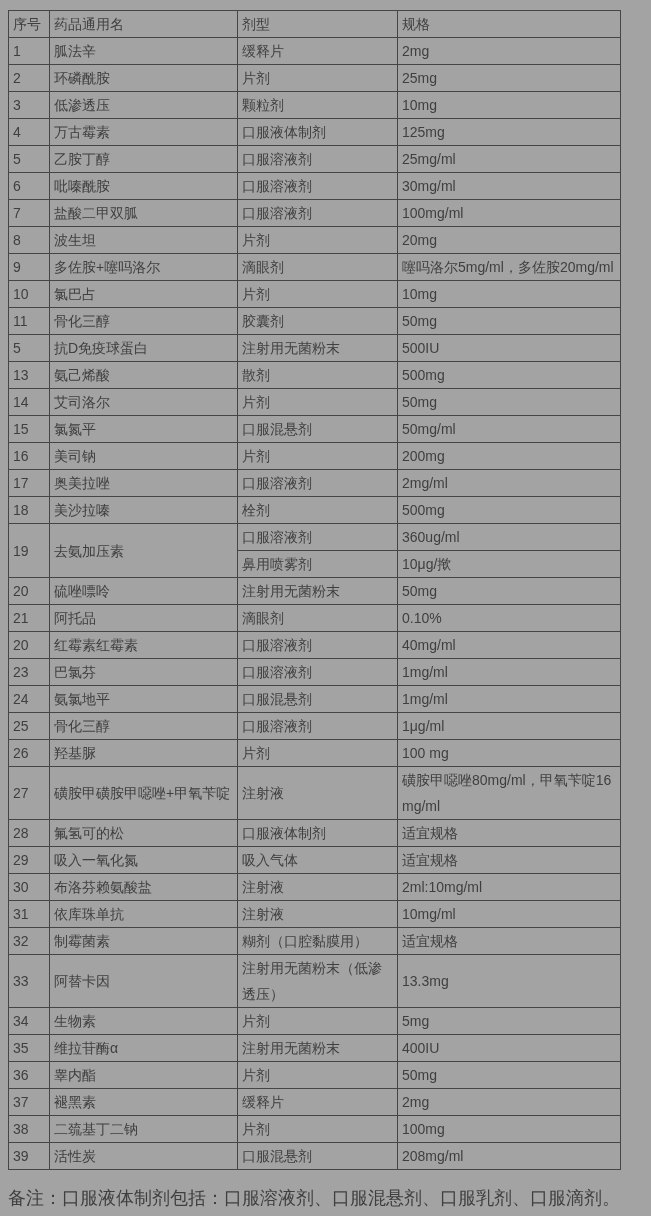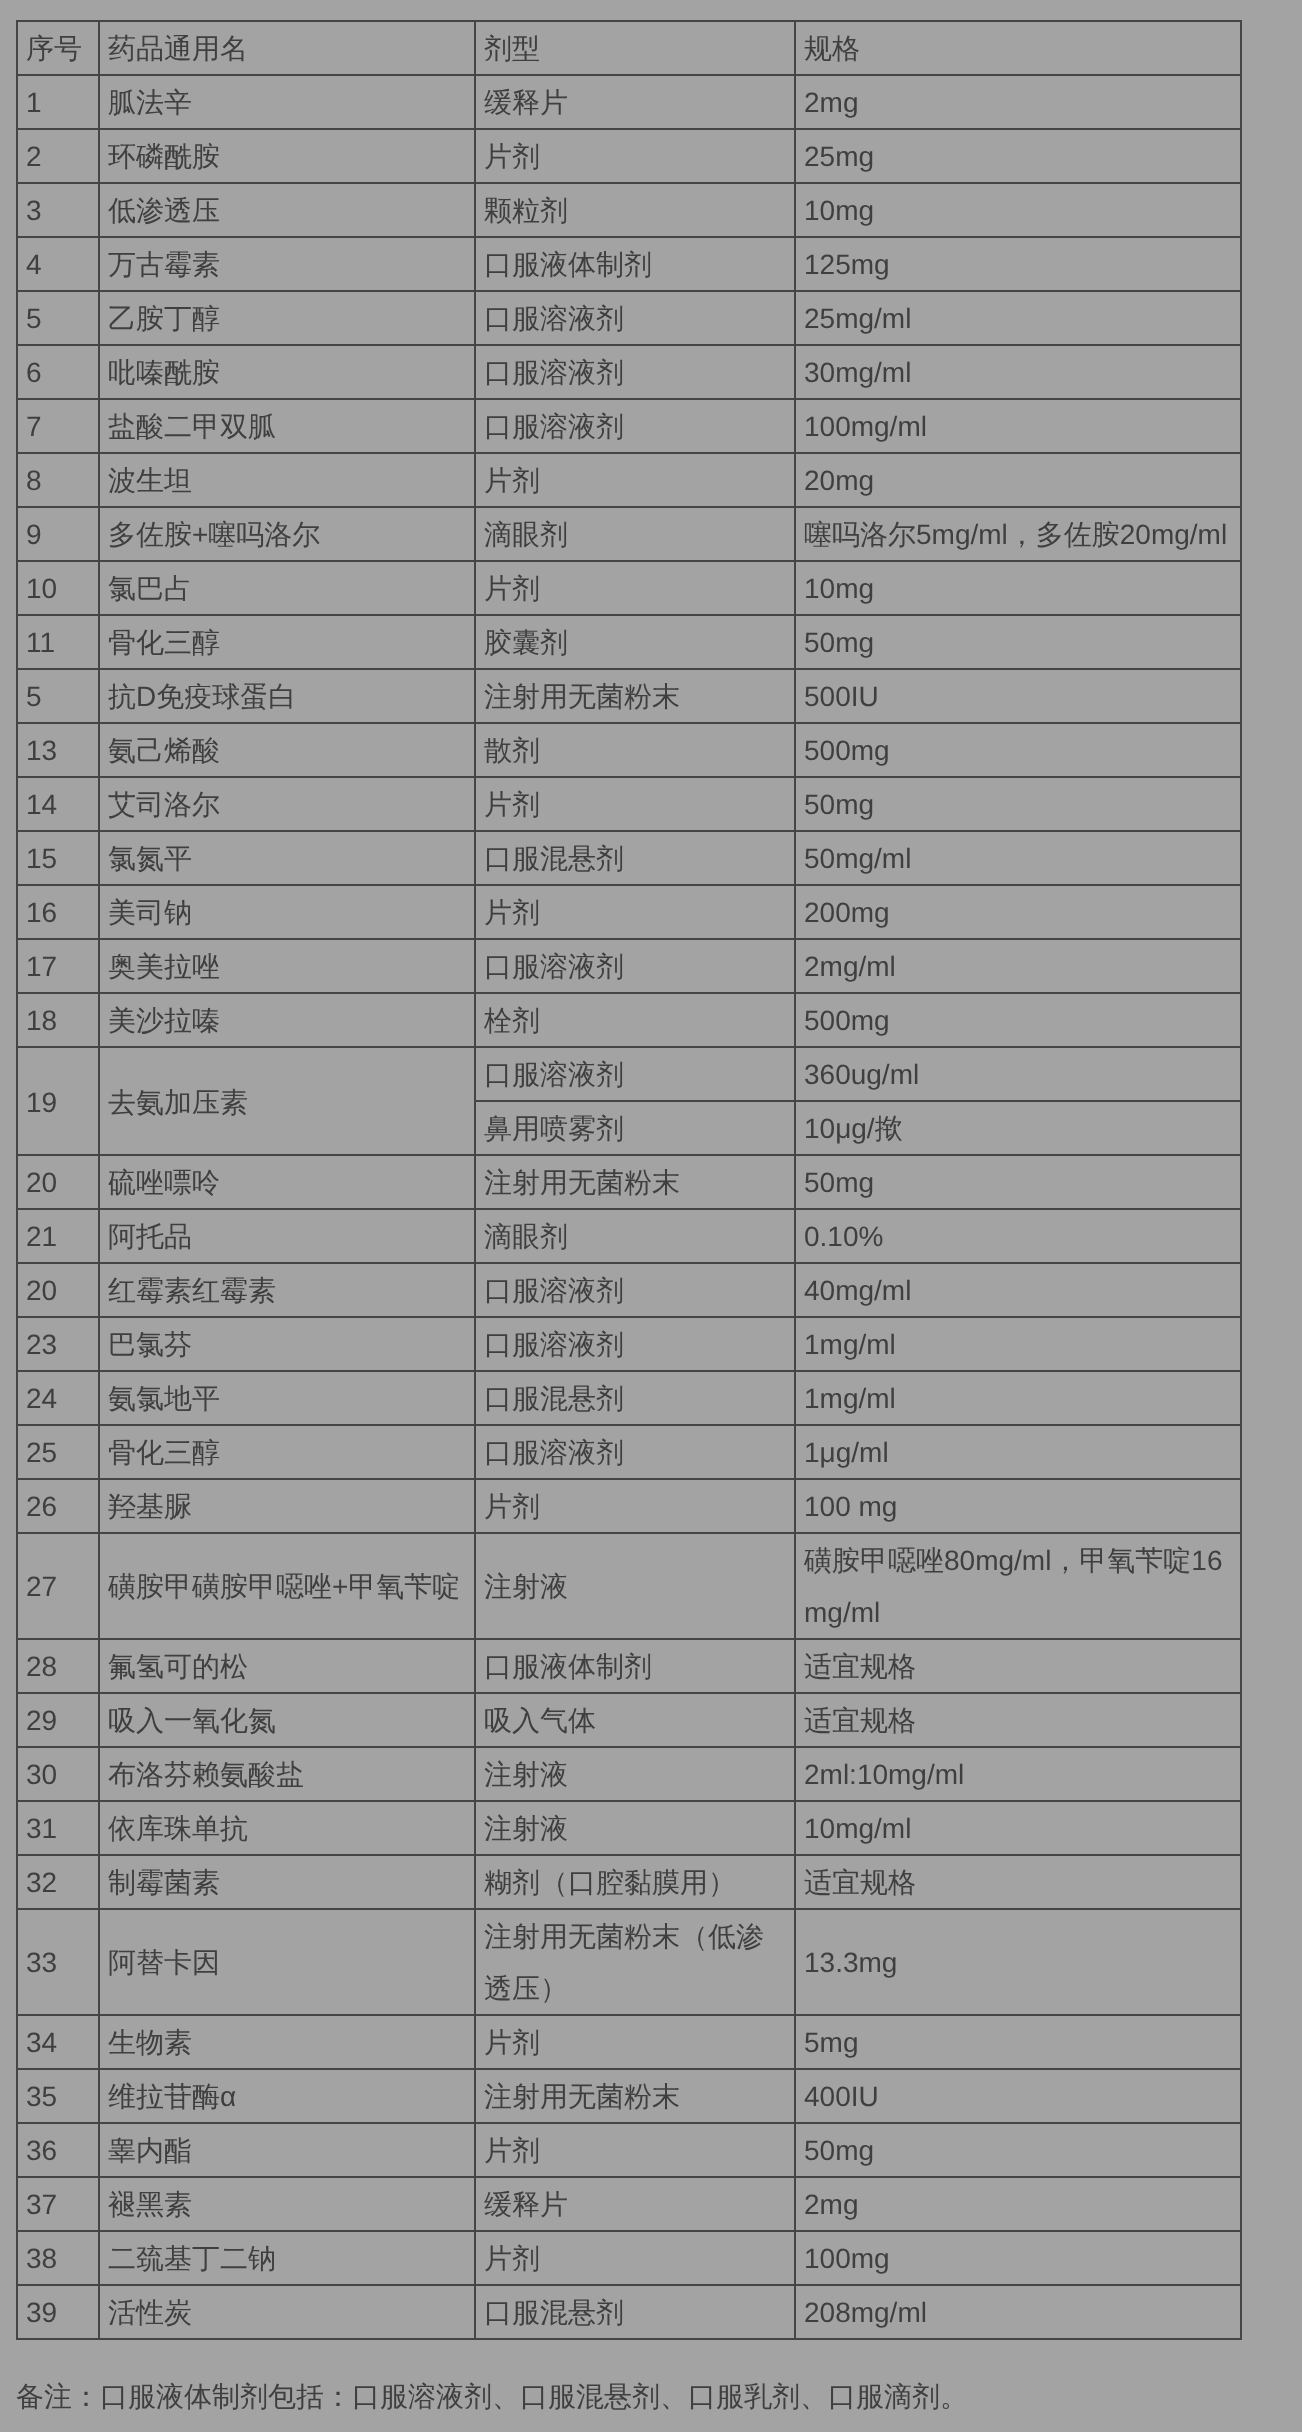--- a/index.html
+++ b/index.html
@@ -38,21 +38,21 @@
     overflow: hidden;
   }
   col.c-no   { width: 41px; }
   col.c-name { width: 188px; }
   col.c-form { width: 160px; }
   col.c-spec { width: 223px; }
   .footnote {
     position: absolute;
     left: 8px;
     top: 1188px;
-    font-size: 14px;
+    font-size: 18px;
     color: #3f3f3f;
     line-height: 20px;
     white-space: nowrap;
   }
 </style>
 </head>
 <body>
 
 <div class="page">
   <table class="drug-table">

